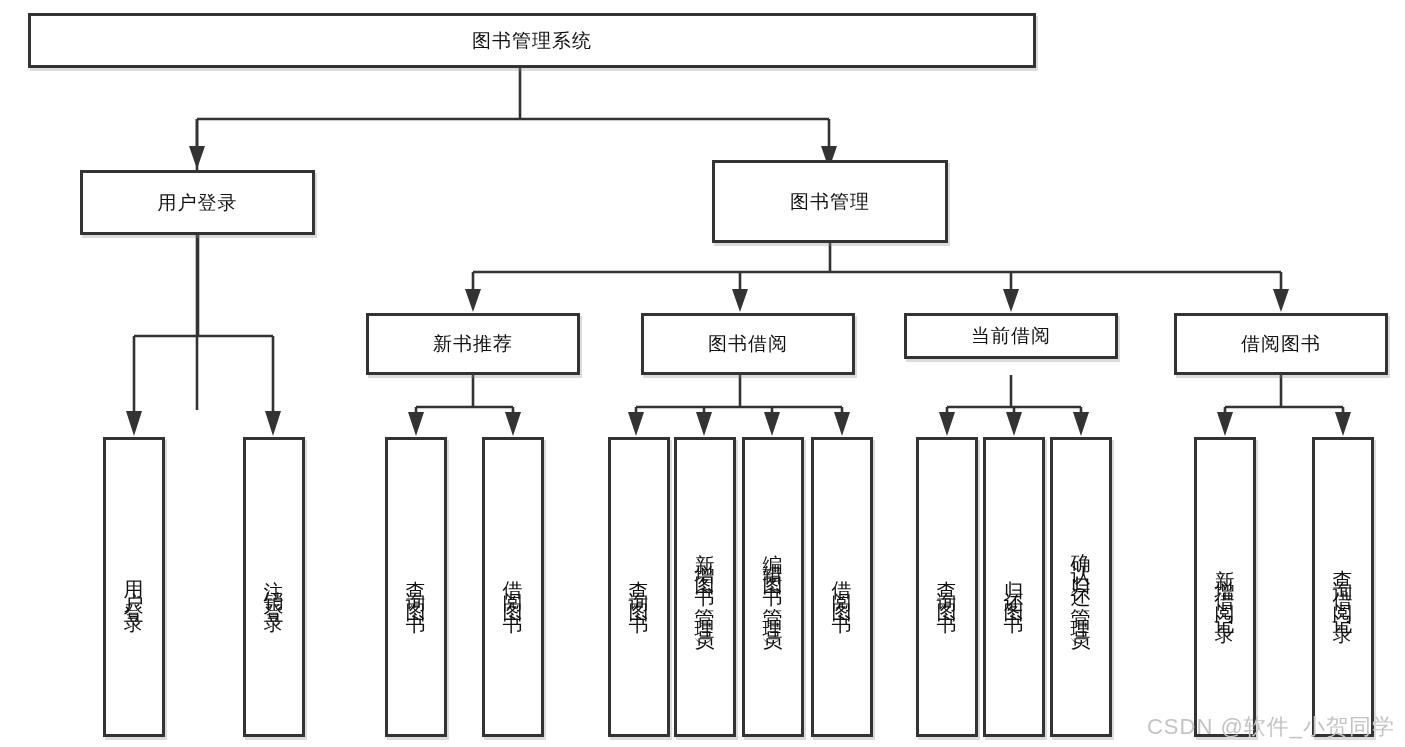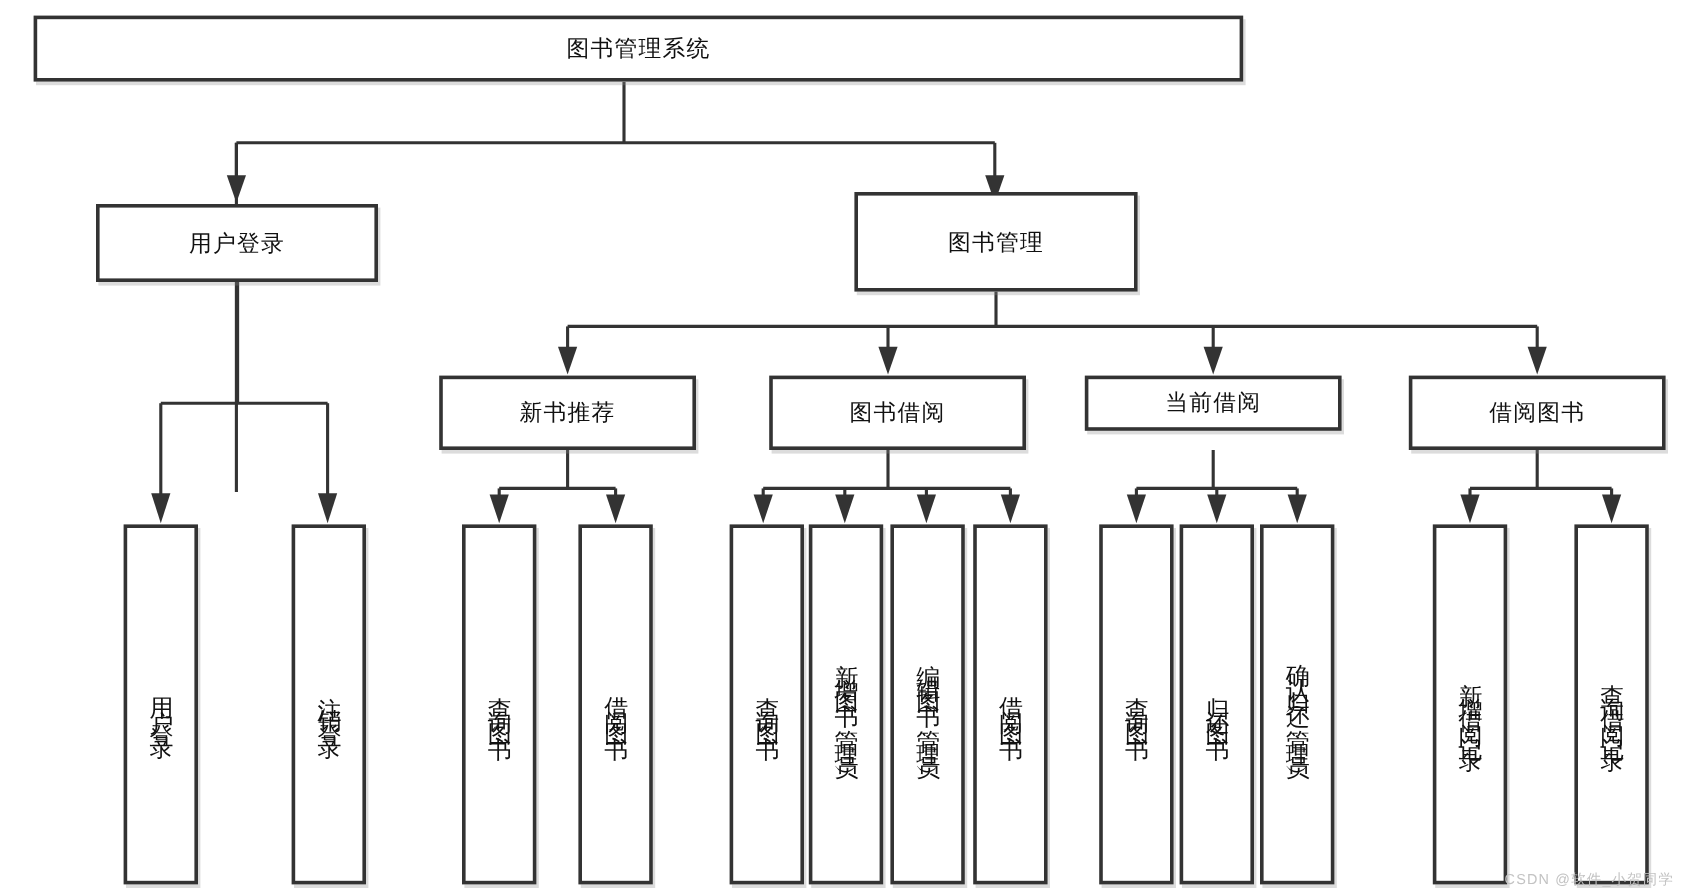--- a/index.html
+++ b/index.html
@@ -68,21 +68,21 @@
   .n-l7  { left: 811px; }
   .n-l8  { left: 916px; }
   .n-l9  { left: 983px; }
   .n-l10 { left: 1050px; }
   .n-l11 { left: 1194px; }
   .n-l12 { left: 1312px; }
   .watermark {
     position: absolute;
     right: 10px;
     bottom: 5px;
-    font-size: 12px;
+    font-size: 22px;
     color: #c3c3c3;
     letter-spacing: 1px;
     white-space: nowrap;
   }
 </style>
 </head>
 <body>
 
 <div id="canvas">
 

